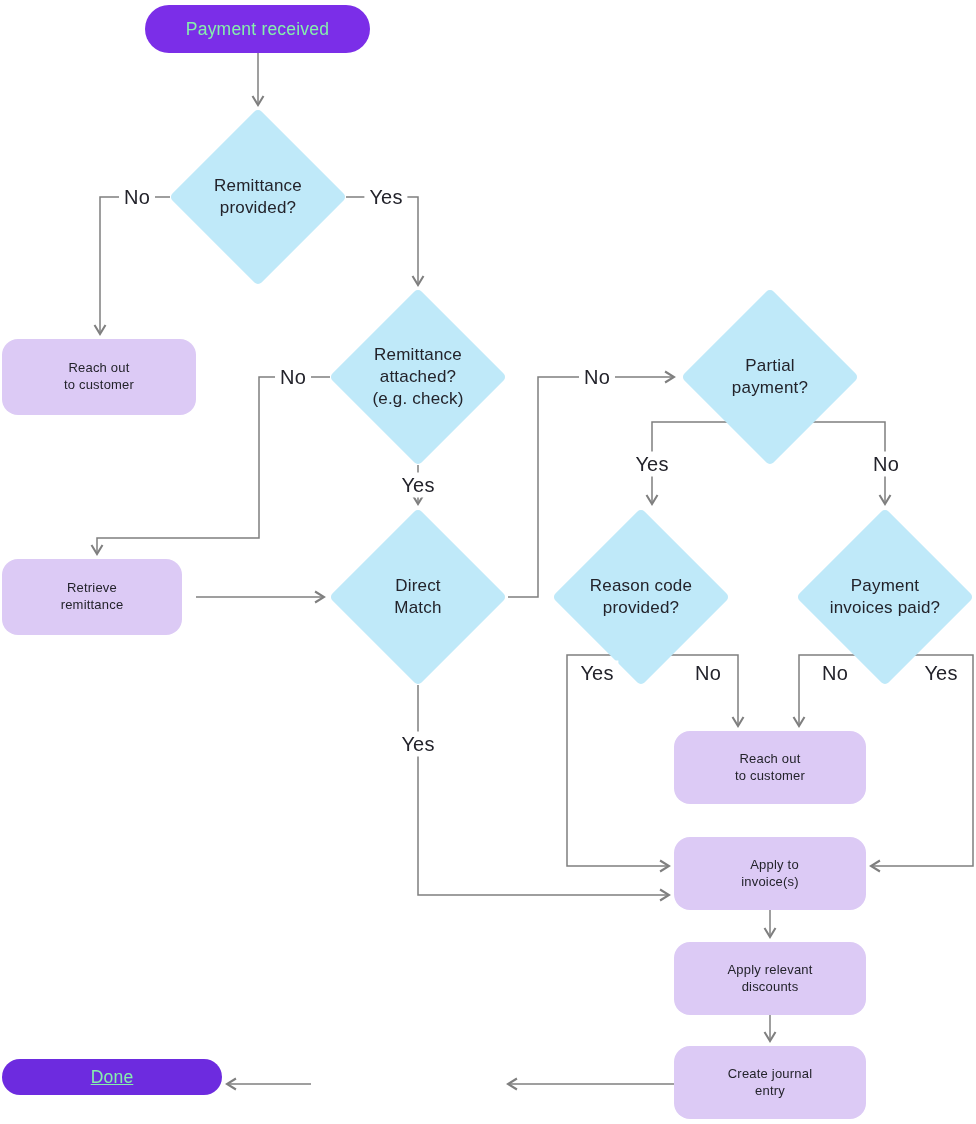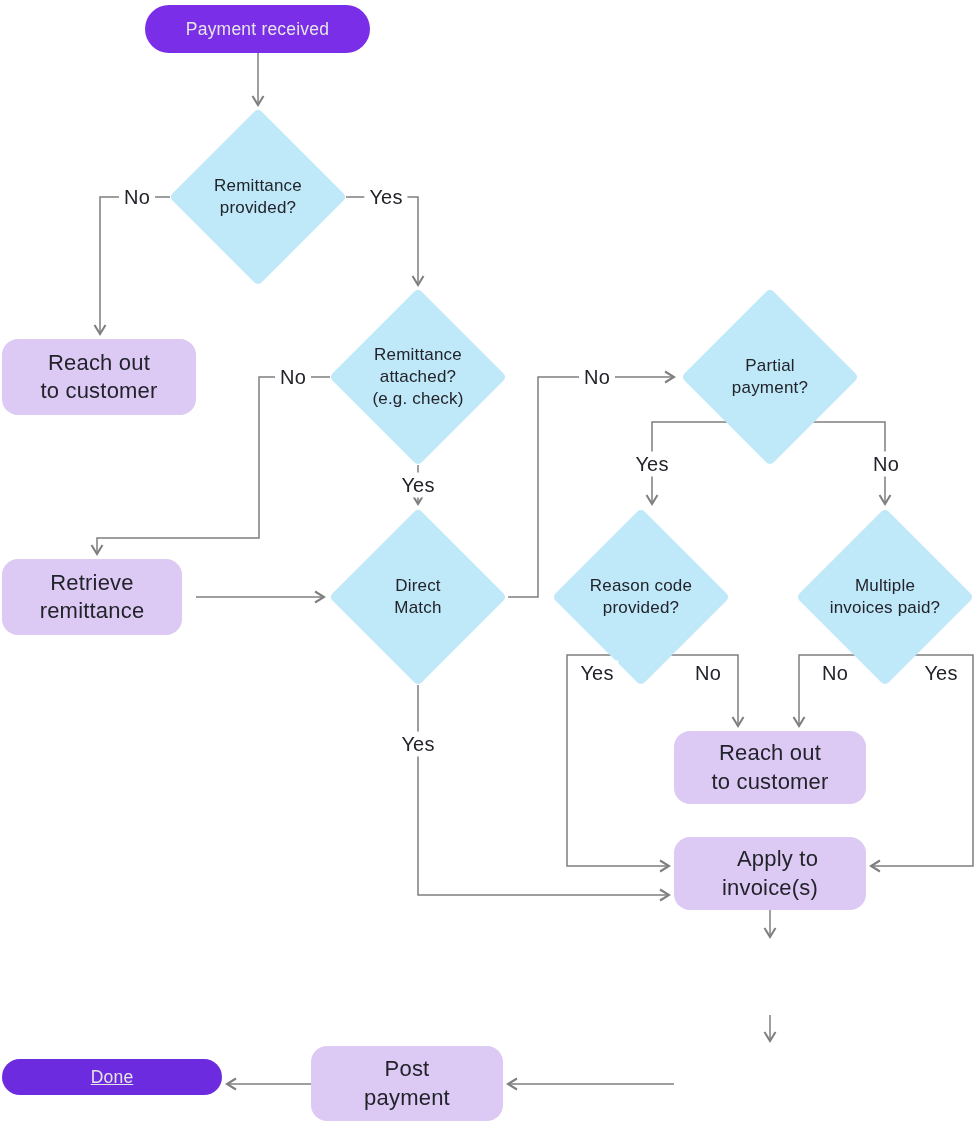--- a/index.html
+++ b/index.html
@@ -5,23 +5,23 @@
   html,body { margin:0; padding:0; background:#ffffff; }
   .canvas {
     position:relative; width:976px; height:1124px; background:#ffffff;
     font-family:"Liberation Sans", sans-serif; color:#23232b; overflow:hidden;
   }
   svg.edges { position:absolute; left:0; top:0; width:976px; height:1124px; }
 
   .node {
     position:absolute; display:flex; align-items:center; justify-content:center;
     text-align:center; white-space:pre-line; line-height:1.28; letter-spacing:0.2px;
-    font-size:22px;
+    font-size:13px;
   }
-  .pill { color:#e5e5e5; font-size:17.5px; }
+  .pill { color:#86efac; font-size:17.5px; }
   .pill.start { background:#7b2ee8; border-radius:24px; }
   .pill.end   { background:#6d2bdf; border-radius:26px; }
   .process { background:#dccaf5; border-radius:16px; }
 
   .diamond { position:absolute; width:178px; height:178px; }
   .diamond-shape {
     position:absolute; left:26px; top:26px; width:126px; height:126px;
     transform:rotate(45deg); background:#bfe9f9; border-radius:5px;
   }
   .diamond-text {
@@ -121,34 +121,36 @@
     <div class="diamond-text">Partial
 payment?</div>
   </div>
   <div id="d5" class="diamond">
     <div class="diamond-shape"></div>
     <div class="diamond-text">Reason code
 provided?</div>
   </div>
   <div id="d6" class="diamond">
     <div class="diamond-shape"></div>
-    <div class="diamond-text">Multiple
+    <div class="diamond-text">Payment
 invoices paid?</div>
   </div>
 
   <div id="p1" class="node process">Reach out
 to customer</div>
   <div id="p2" class="node process">Retrieve
 remittance</div>
   <div id="p3" class="node process">Reach out
 to customer</div>
   <div id="p4" class="node process">Apply to
 invoice(s)</div>
-  <div id="p7" class="node process">Post
-payment</div>
+  <div id="p5" class="node process">Apply relevant
+discounts</div>
+  <div id="p6" class="node process">Create journal
+entry</div>
 
   <span id="lbl-rp-no" class="elabel">No</span>
   <span id="lbl-rp-yes" class="elabel">Yes</span>
   <span id="lbl-ra-no" class="elabel">No</span>
   <span id="lbl-ra-yes" class="elabel">Yes</span>
   <span id="lbl-dm-no" class="elabel">No</span>
   <span id="lbl-dm-yes" class="elabel">Yes</span>
   <span id="lbl-pp-yes" class="elabel">Yes</span>
   <span id="lbl-pp-no" class="elabel">No</span>
   <span id="lbl-rc-yes" class="elabel">Yes</span>

